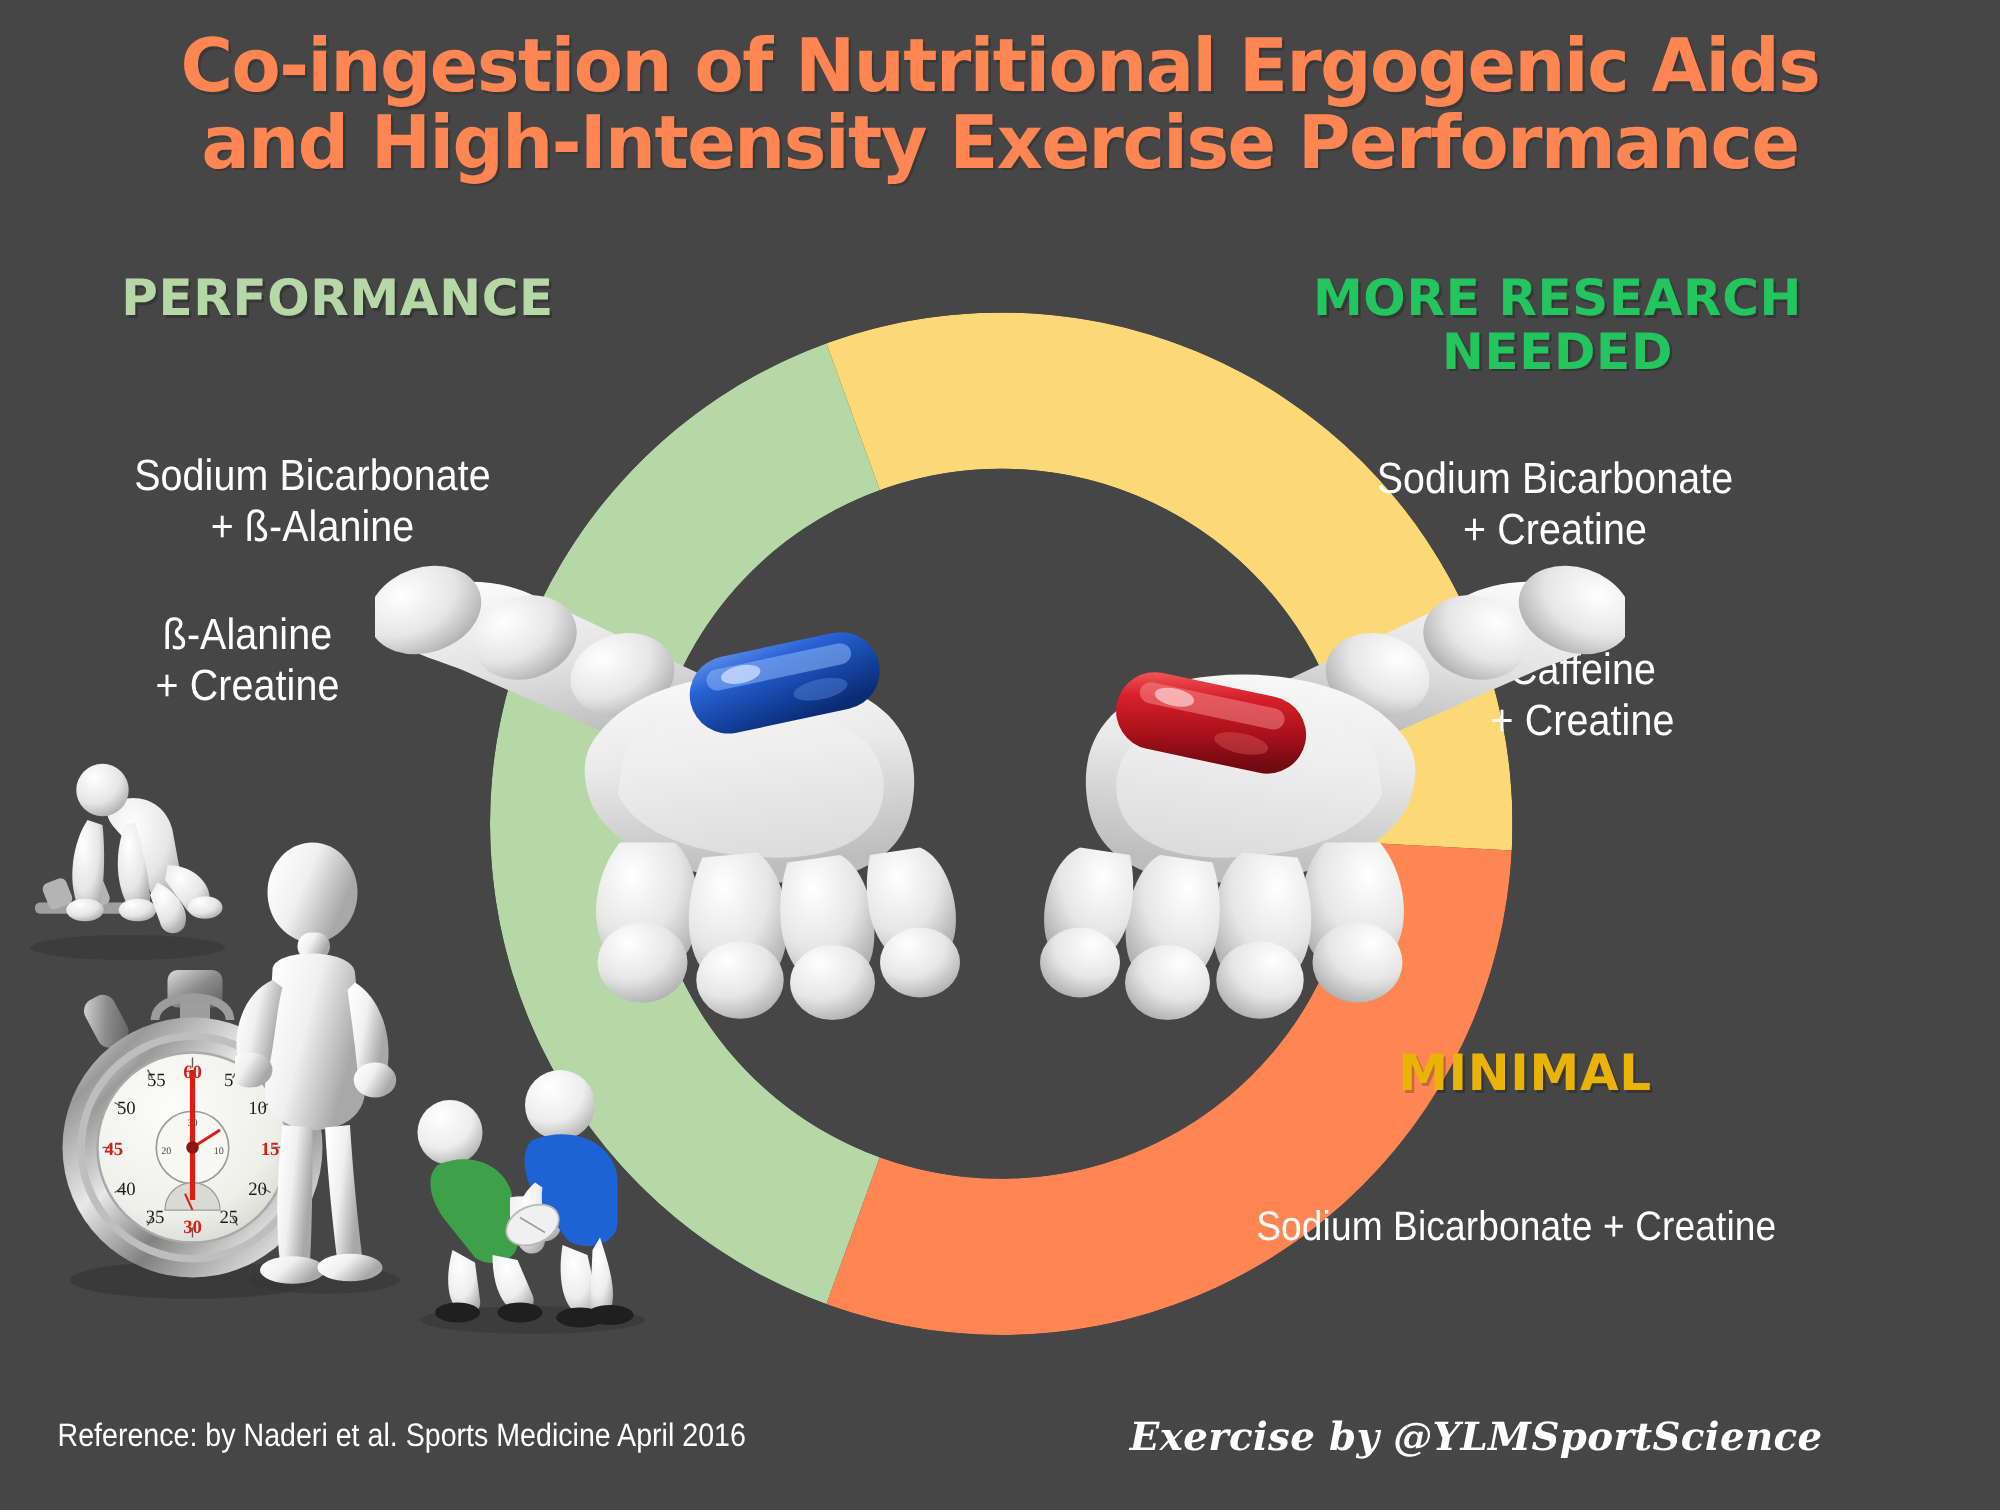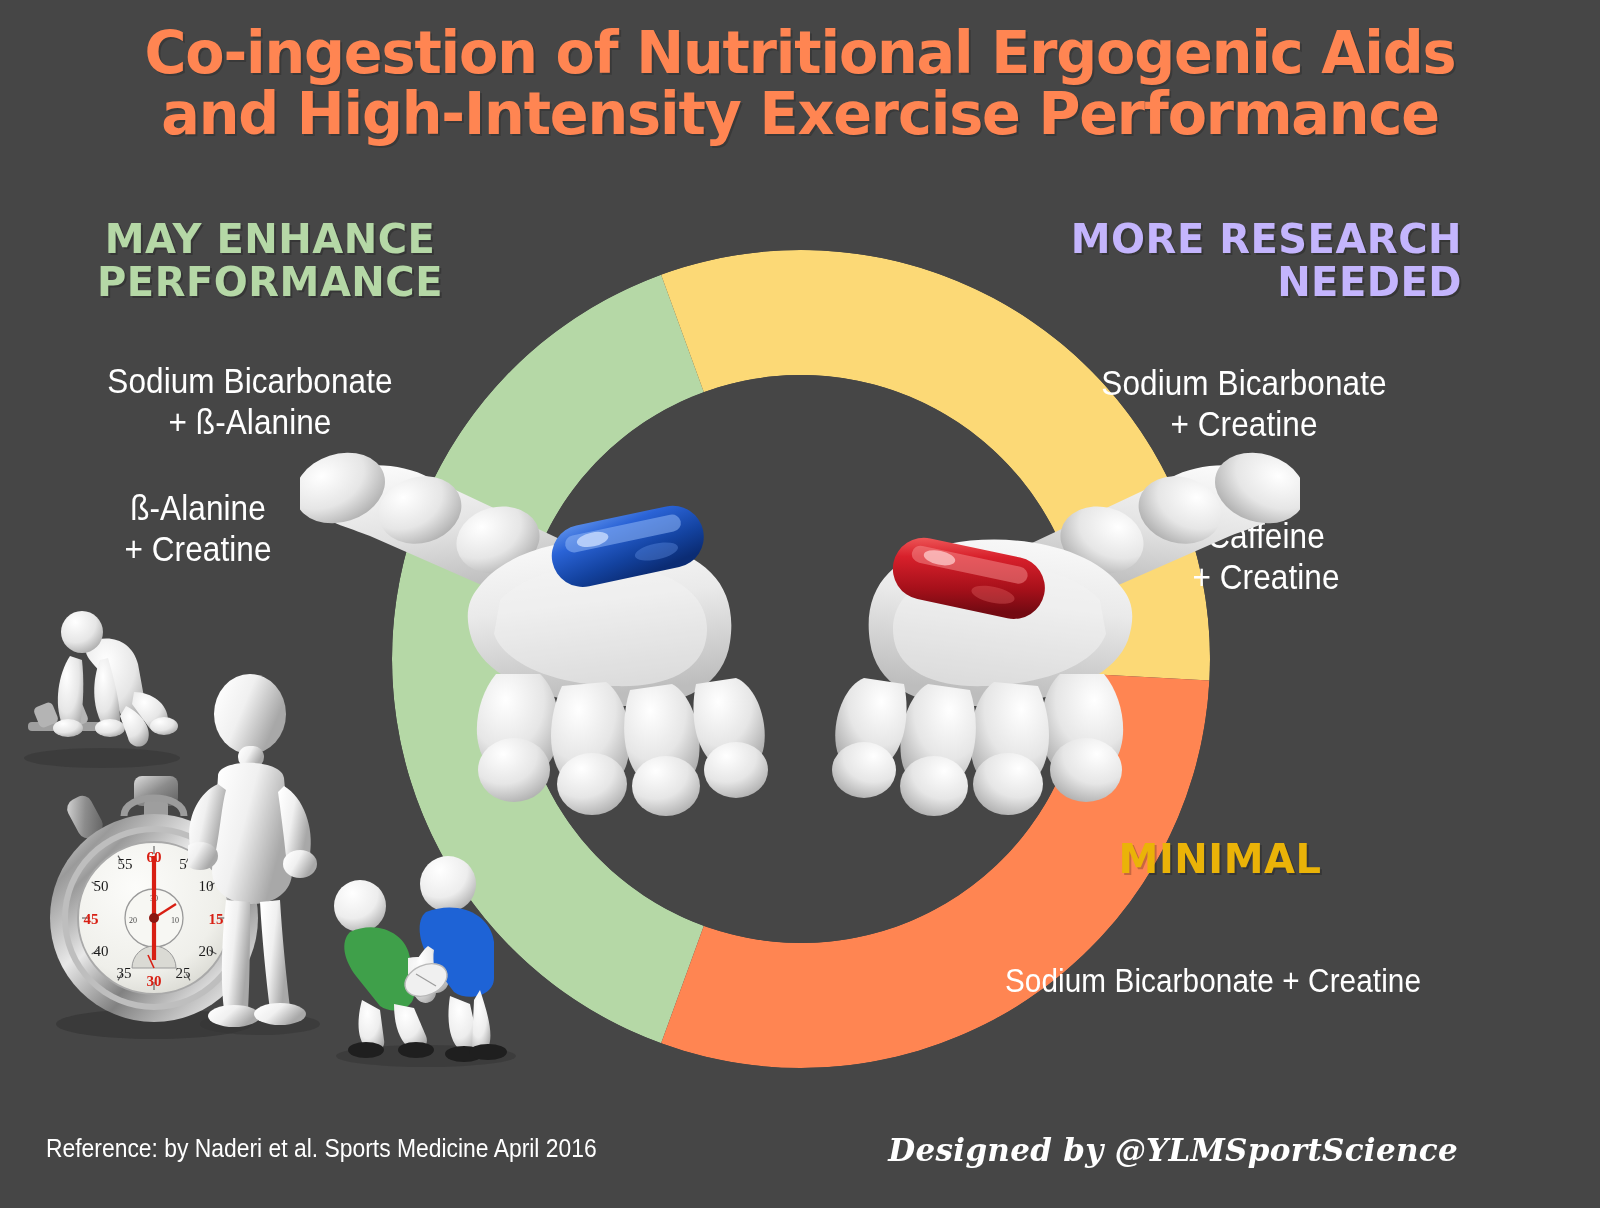--- a/index.html
+++ b/index.html
@@ -48,21 +48,21 @@
     font-weight:bold;
     font-size:40px;
     line-height:1.08;
     letter-spacing:0.5px;
     text-transform:uppercase;
     text-shadow:2px 2px 0 rgba(0,0,0,0.22);
   }
   .sec-head .line { display:block; white-space:nowrap; }
 
   #head-green { left:40px; top:218px; width:460px; text-align:center; color:#B5D8A6; }
-  #head-yellow { right:42px; top:218px; width:460px; text-align:right; color:#c4b5fd; }
+  #head-yellow { right:28px; top:218px; width:460px; text-align:center; color:#22c55e; }
   #head-orange { right:44px; top:838px; width:480px; text-align:center; color:#eab308; }
 
   
   .item {
     position:absolute;
     color:#FFFFFF;
     font-family:"Liberation Sans", sans-serif;
     font-weight:400;
     font-size:35px;
     line-height:1.18;
@@ -132,21 +132,20 @@
       </defs>
       <g mask="url(#ringmask)">
           <path d="M269.11376137980153,793.3342819014365 A409,409 0 0 1 269.1137613798012,24.66571809856356 L311.8662792955099,142.1272956968021 A284,284 0 0 0 311.8662792955101,675.872704303198 Z" fill="#B5D8A6"></path>
           <path d="M269.1137613798012,24.66571809856356 A409,409 0 0 1 817.4394797146207,430.40540610336404 L692.610787870299,423.8634115729961 A284,284 0 0 0 311.8662792955099,142.1272956968021 Z" fill="#FCD976"></path>
           <path d="M817.4394797146207,430.40540610336404 A409,409 0 0 1 269.11376137980153,793.3342819014365 L311.8662792955101,675.872704303198 A284,284 0 0 0 692.610787870299,423.86341157299603 Z" fill="#FF8552"></path>
         </g>
     </svg>
   </div>
 
   <div id="head-green" class="sec-head">
-    <span class="line">MAY ENHANCE</span>
     <span class="line">PERFORMANCE</span>
   </div>
 
   <div id="head-yellow" class="sec-head">
     <span class="line">MORE RESEARCH</span>
     <span class="line">NEEDED</span>
   </div>
 
   <div id="head-orange" class="sec-head">
     <span class="line">MINIMAL</span>
@@ -472,15 +471,15 @@
                  L148,154 Z" fill="url(#manC)"></path>
         <path d="M158,140 C166,164 172,186 166,198 C160,208 148,204 150,194
                  L152,150 Z" fill="url(#manC)"></path>
         <ellipse cx="142" cy="204" rx="19" ry="8" fill="#1F1F1F"></ellipse>
         <ellipse cx="166" cy="202" rx="19" ry="8" fill="#1F1F1F"></ellipse>
       </g>
     </svg>
   </div>
 
   <div id="ref">Reference: by Naderi et al. Sports Medicine April 2016</div>
-  <div id="credit">Designed by @YLMSportScience</div>
+  <div id="credit">Exercise by @YLMSportScience</div>
 
 </div>
 
 </body></html>

